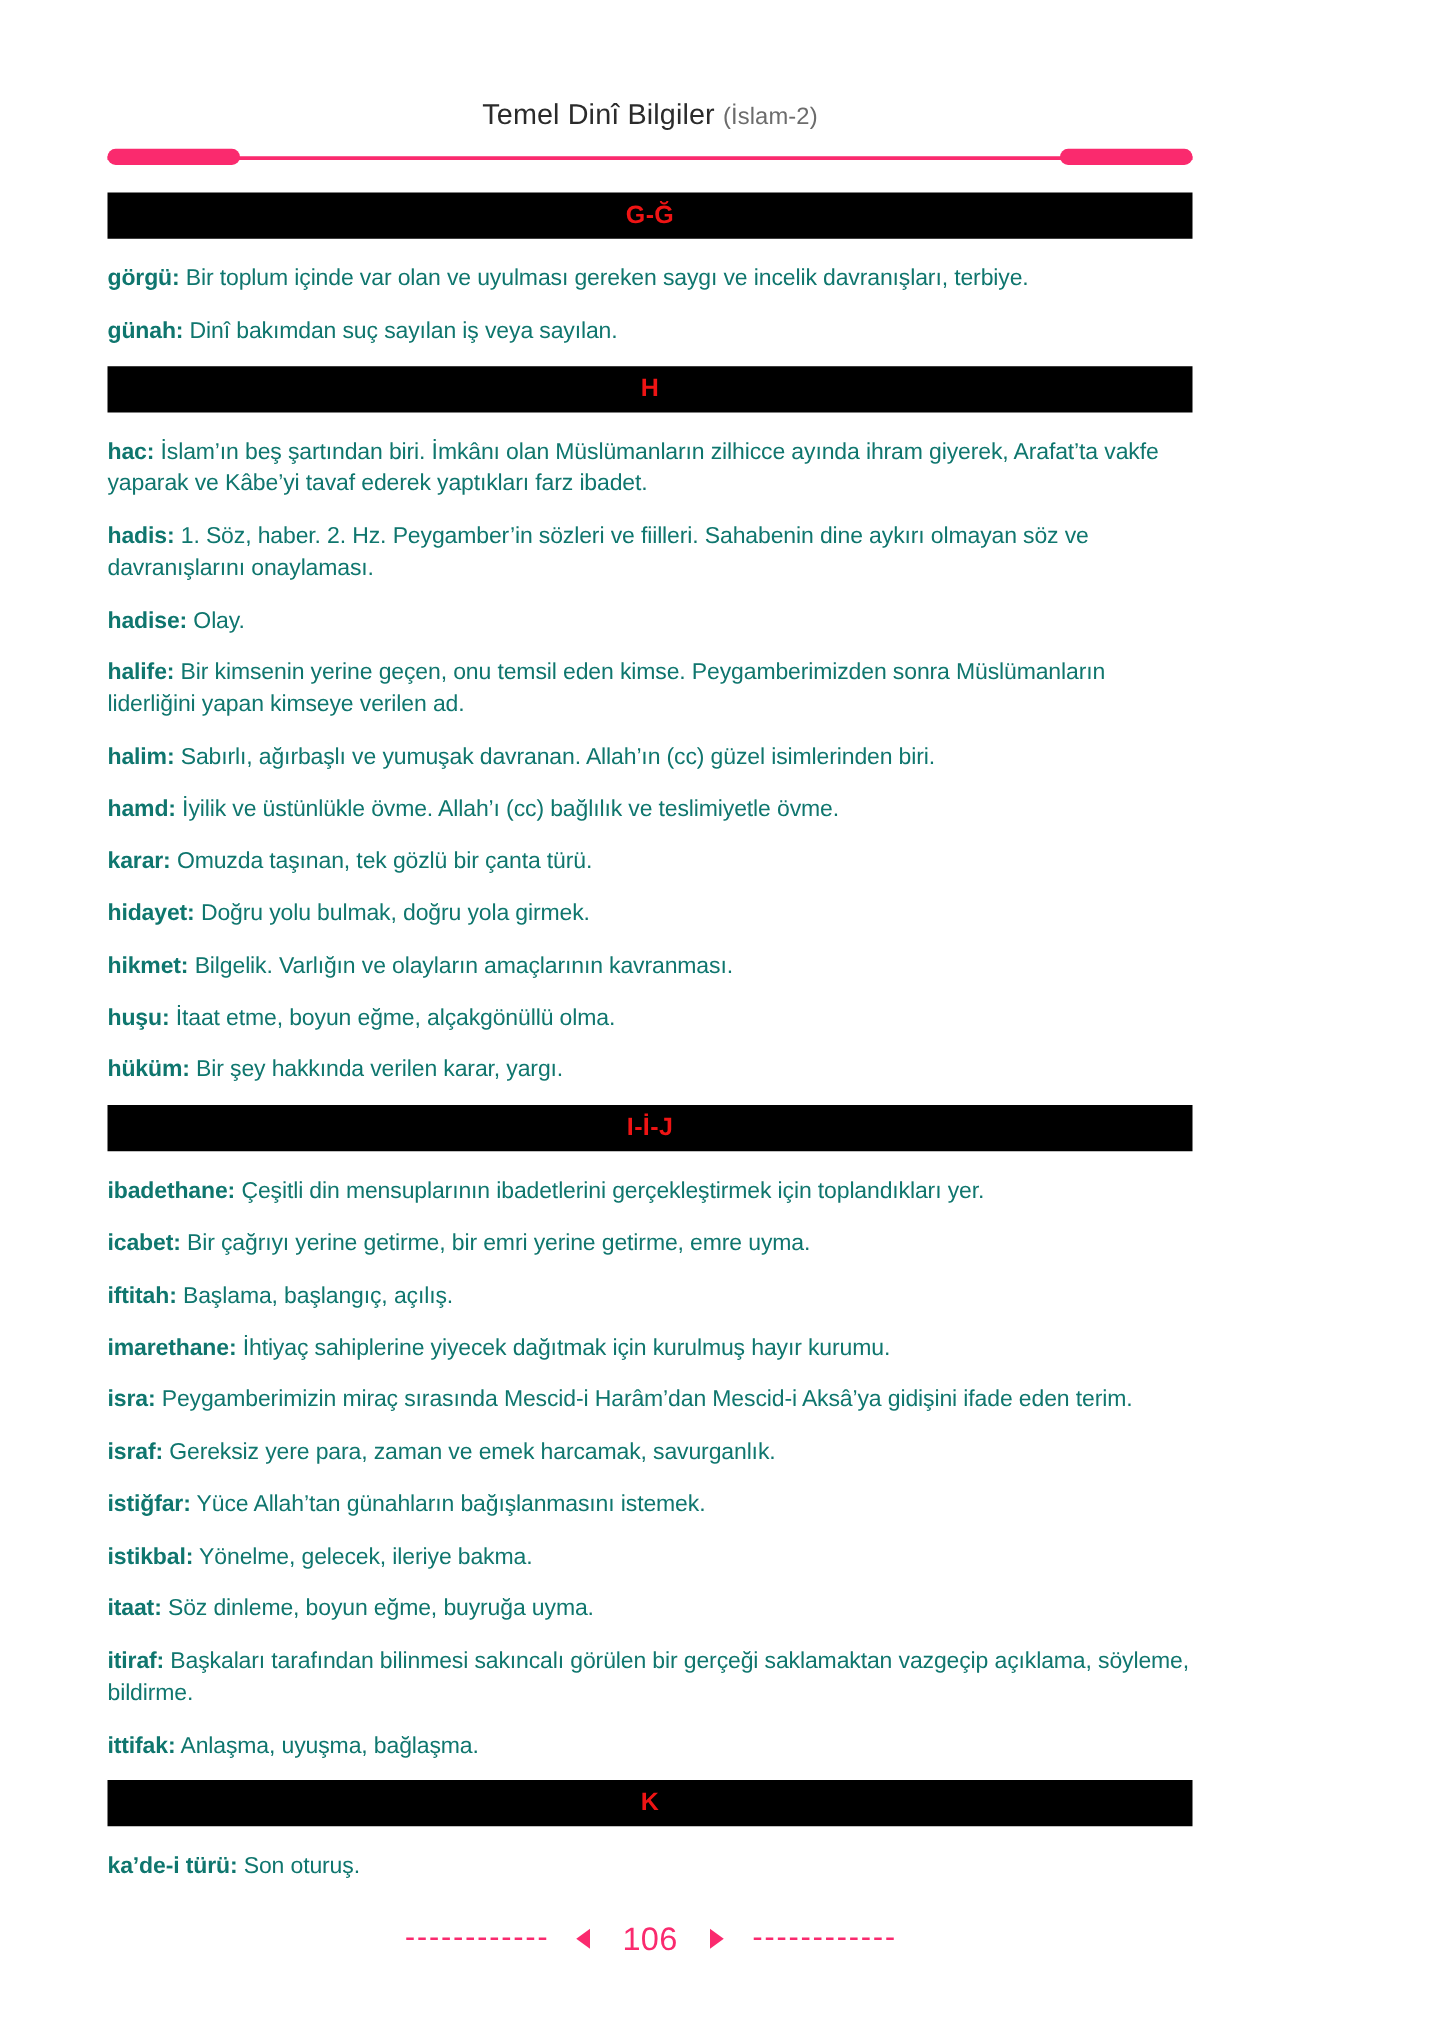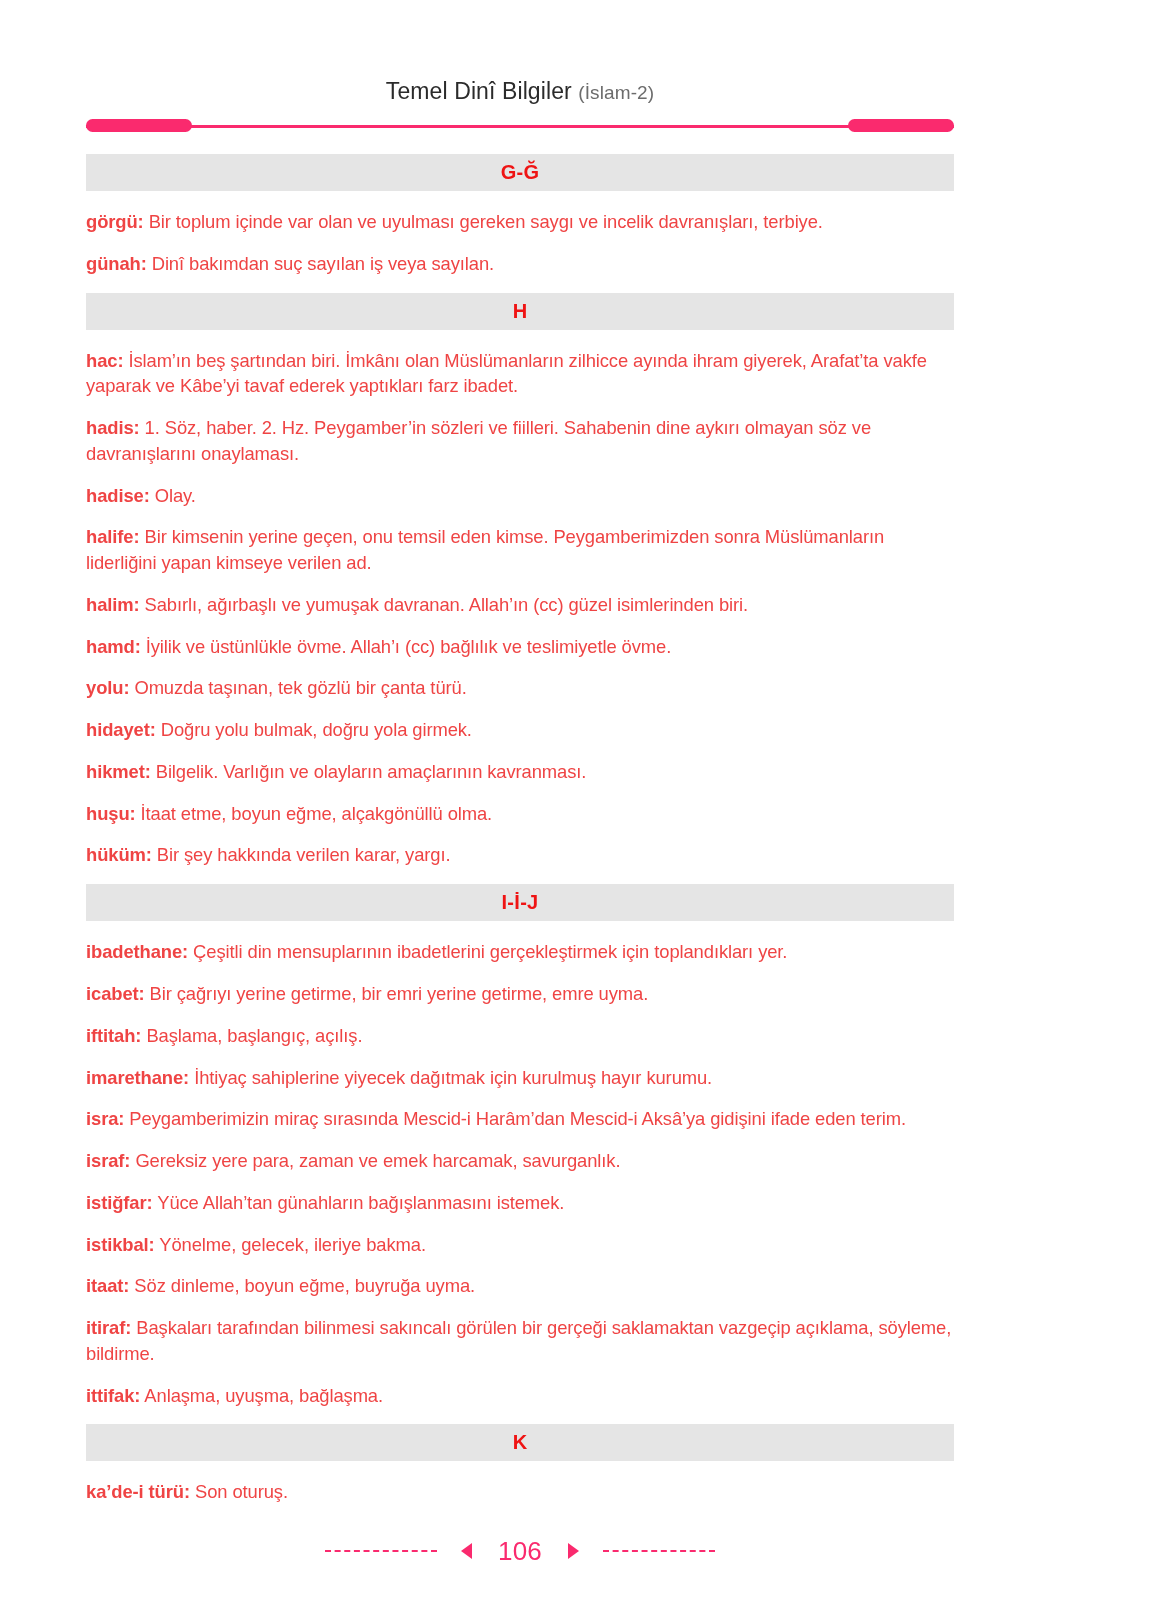--- a/index.html
+++ b/index.html
@@ -66,40 +66,40 @@
   }
   .header-rule .cap.left { left: 0; }
   .header-rule .cap.right { right: 0; }
 
   
   .content {
     margin-top: 21px;
   }
 
   .section-band {
-    background: #e5e5e5;
+    background: #000000;
     height: 37px;
     display: flex;
     align-items: center;
     justify-content: center;
     margin-bottom: 18px;
   }
   .section-band .letter {
     color: #ef1414;
     font-weight: bold;
     font-size: 20px;
     letter-spacing: 0.3px;
   }
 
   .entry {
     font-size: 18.4px;
     line-height: 1.40;
     margin: 0 0 16px 0;
     text-align: left;
-    color: #ef4444;
+    color: #0f766e;
     letter-spacing: -0.1px;
   }
   .entry .term {
     font-weight: bold;
   }
   .entry .def {
     font-weight: normal;
   }
   .section-group {
     margin-bottom: 0;
@@ -195,21 +195,21 @@
       <p class="entry">
         <span class="term">halife:</span><span class="def"> Bir kimsenin yerine geçen, onu temsil eden kimse. Peygamberimizden sonra Müslümanla­rın liderliğini yapan kimseye verilen ad.</span>
       </p>
       <p class="entry">
         <span class="term">halim:</span><span class="def"> Sabırlı, ağırbaşlı ve yumuşak davranan. Allah’ın (cc) güzel isimlerinden biri.</span>
       </p>
       <p class="entry">
         <span class="term">hamd:</span><span class="def"> İyilik ve üstünlükle övme. Allah’ı (cc) bağlılık ve teslimiyetle övme.</span>
       </p>
       <p class="entry">
-        <span class="term">yolu:</span><span class="def"> Omuzda taşınan, tek gözlü bir çanta türü.</span>
+        <span class="term">karar:</span><span class="def"> Omuzda taşınan, tek gözlü bir çanta türü.</span>
       </p>
       <p class="entry">
         <span class="term">hidayet:</span><span class="def"> Doğru yolu bulmak, doğru yola girmek.</span>
       </p>
       <p class="entry">
         <span class="term">hikmet:</span><span class="def"> Bilgelik. Varlığın ve olayların amaçlarının kavranması.</span>
       </p>
       <p class="entry">
         <span class="term">huşu:</span><span class="def"> İtaat etme, boyun eğme, alçakgönüllü olma.</span>
       </p>

